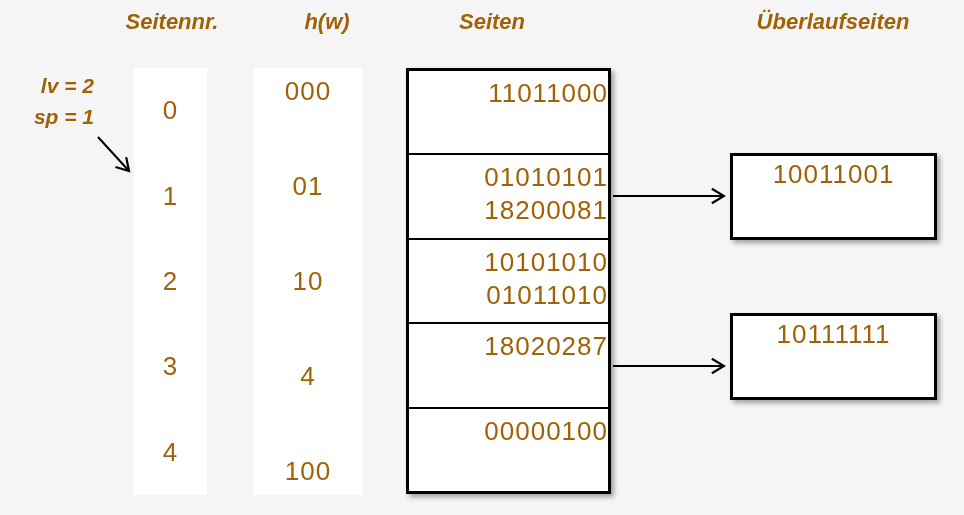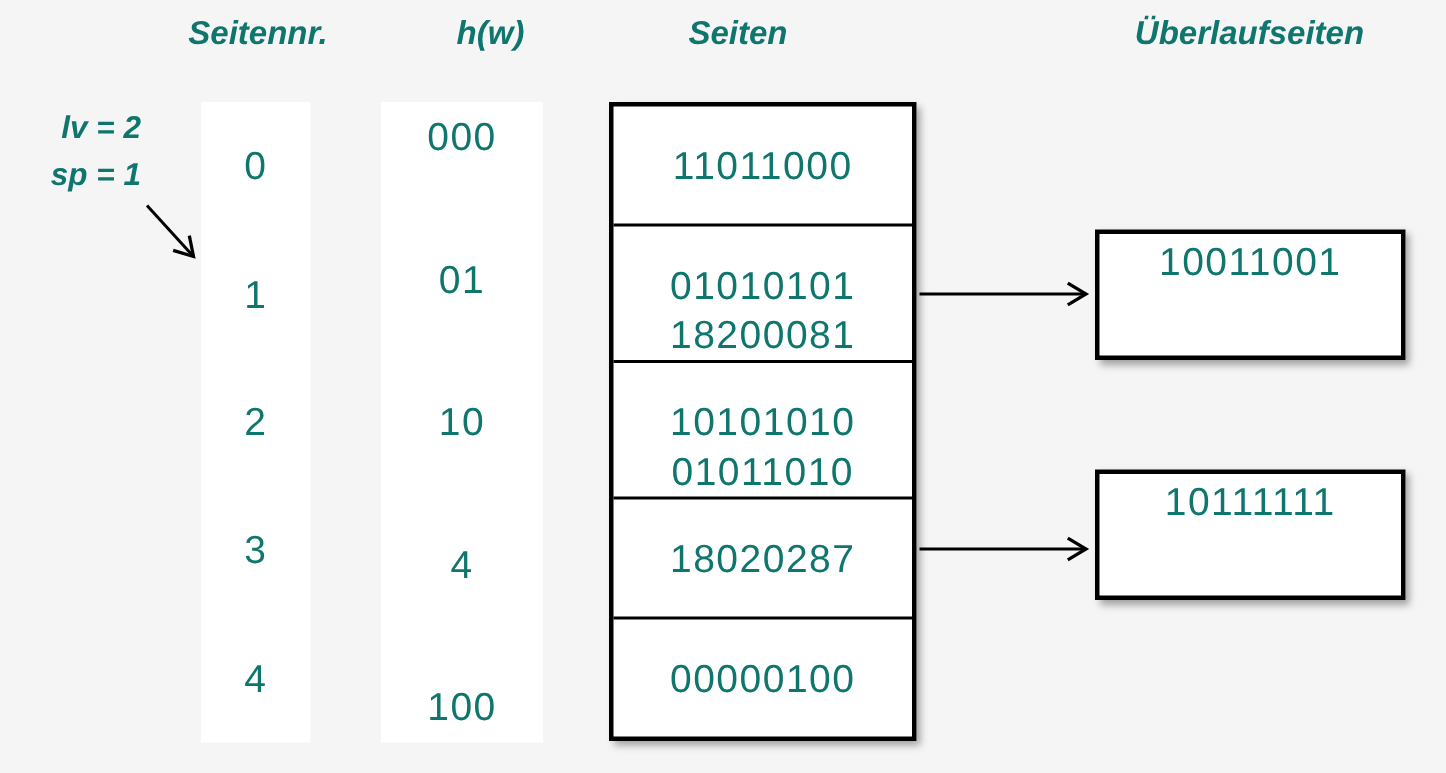--- a/index.html
+++ b/index.html
@@ -5,21 +5,21 @@
   html, body {
     margin: 0;
     padding: 0;
   }
   .canvas {
     position: relative;
     width: 964px;
     height: 515px;
     background: #f5f5f6;
     font-family: "Liberation Sans", sans-serif;
-    color: #0f766e;
+    color: #a16207;
     overflow: hidden;
   }
   .hdr {
     position: absolute;
     top: 9px;
     font-style: italic;
     font-size: 22px;
     font-weight: 600;
     text-align: center;
     white-space: nowrap;
@@ -73,22 +73,22 @@
     box-shadow: 3px 3px 5px rgba(0,0,0,0.35);
     display: flex;
     flex-direction: column;
   }
   .stack .row {
     flex: 1;
     box-sizing: border-box;
     border-bottom: 2px solid #000;
     display: flex;
     flex-direction: column;
-    align-items: center;
-    padding-top: 23px;
+    align-items: flex-end;
+    padding-top: 6px;
   }
   .stack .row:last-child { border-bottom: none; }
   .bin {
     font-size: 26px;
     line-height: 33px;
     letter-spacing: 1px;
     white-space: nowrap;
   }
 
   .obox {

